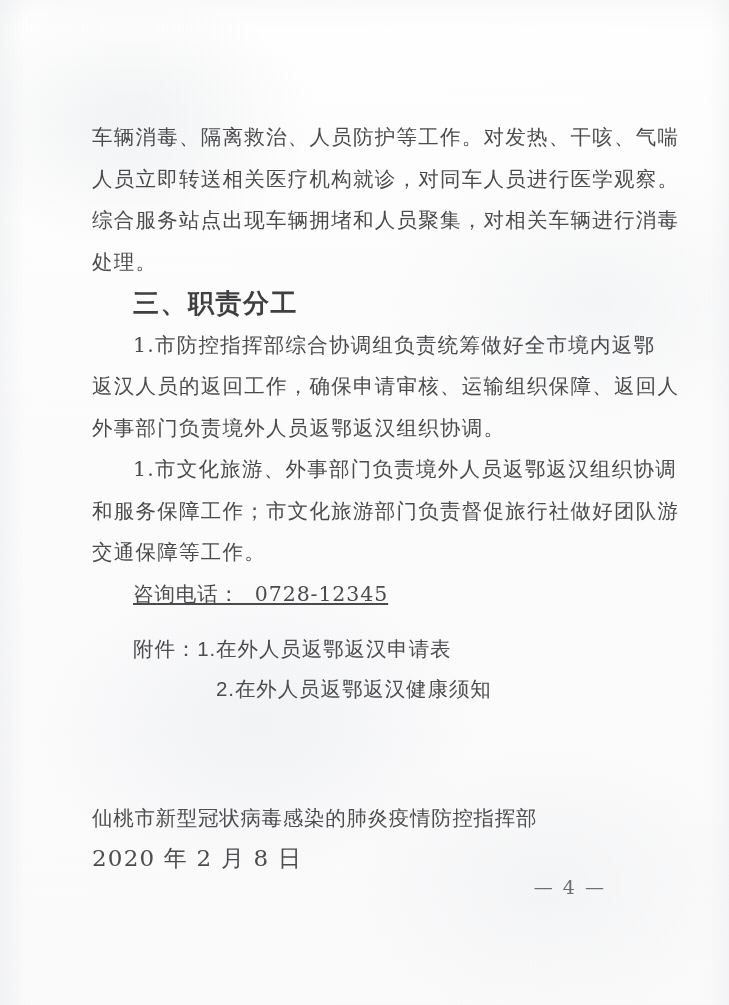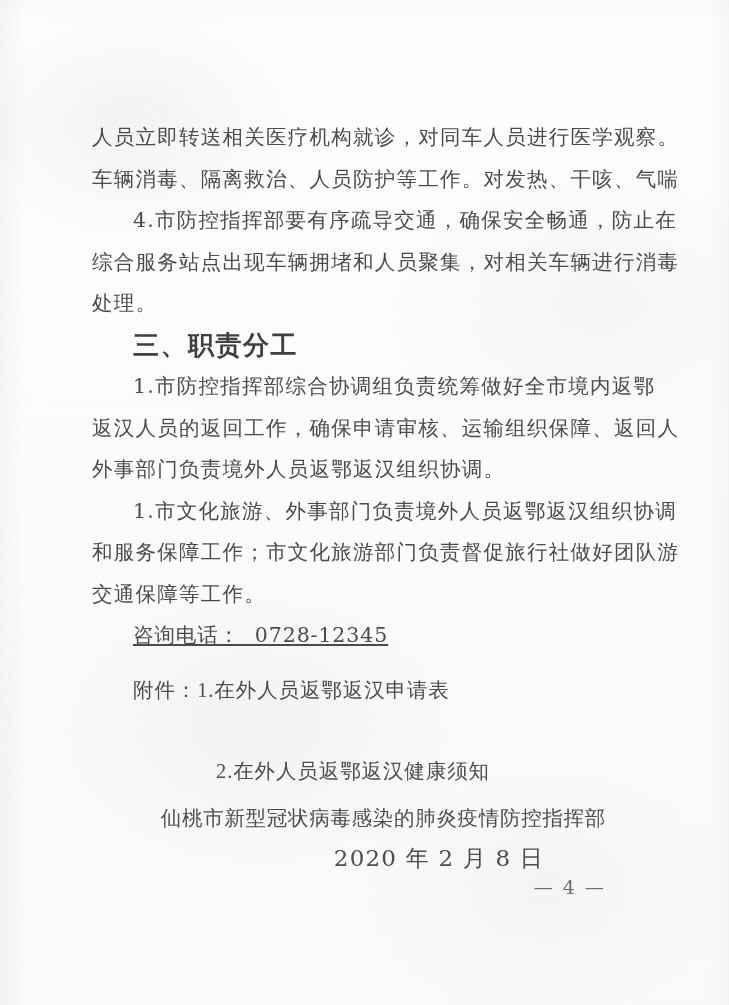--- a/index.html
+++ b/index.html
@@ -97,40 +97,39 @@
   }
 
   .attach-block {
     position: absolute;
     left: 92px;
     top: 629px;
     width: 514px;
   }
 
   .attach-line {
-    font-family: Liberation Serif, serif;
+    font-family: Liberation Sans, sans-serif;
     font-size: 20.5px;
     line-height: 40px;
     color: #4d4d4f;
     letter-spacing: 0.9px;
     white-space: pre;
     text-indent: 41px;
-    margin-top: 41px;
   }
 
   .attach-line.second {
     text-indent: 124px;
   }
 
   .signature-block {
     position: absolute;
     left: 92px;
     top: 798px;
     width: 514px;
-    text-align: right;
+    text-align: left;
   }
 
   .sig-org {
     font-family: "DejaVu Serif", "Liberation Serif", serif;
     font-size: 20.5px;
     line-height: 40px;
     color: #4d4d4f;
     letter-spacing: 0.7px;
     white-space: pre;
   }
@@ -162,24 +161,23 @@
 </head>
 <body>
 
 <div class="page">
 
   <div class="paper-grain"></div>
   <div class="edge-shade"></div>
 
   <div class="body-text">
 
+    <div class="line justified">车辆消毒、隔离救治、人员防护等工作。对发热、干咳、气喘</div>
     <div class="line justified">人员立即转送相关医疗机构就诊，对同车人员进行医学观察。</div>
-    <div class="line justified">车辆消毒、隔离救治、人员防护等工作。对发热、干咳、气喘</div>
-
-    <div class="line indent justified">4.市防控指挥部要有序疏导交通，确保安全畅通，防止在</div>
+
     <div class="line justified">综合服务站点出现车辆拥堵和人员聚集，对相关车辆进行消毒</div>
     <div class="line justified">处理。</div>
 
     <div class="heading">三、职责分工</div>
 
     <div class="line indent justified">1.市防控指挥部综合协调组负责统筹做好全市境内返鄂</div>
     <div class="line justified">返汉人员的返回工作，确保申请审核、运输组织保障、返回人</div>
     <div class="line justified">外事部门负责境外人员返鄂返汉组织协调。</div>
 
     <div class="line indent justified">1.市文化旅游、外事部门负责境外人员返鄂返汉组织协调</div>

